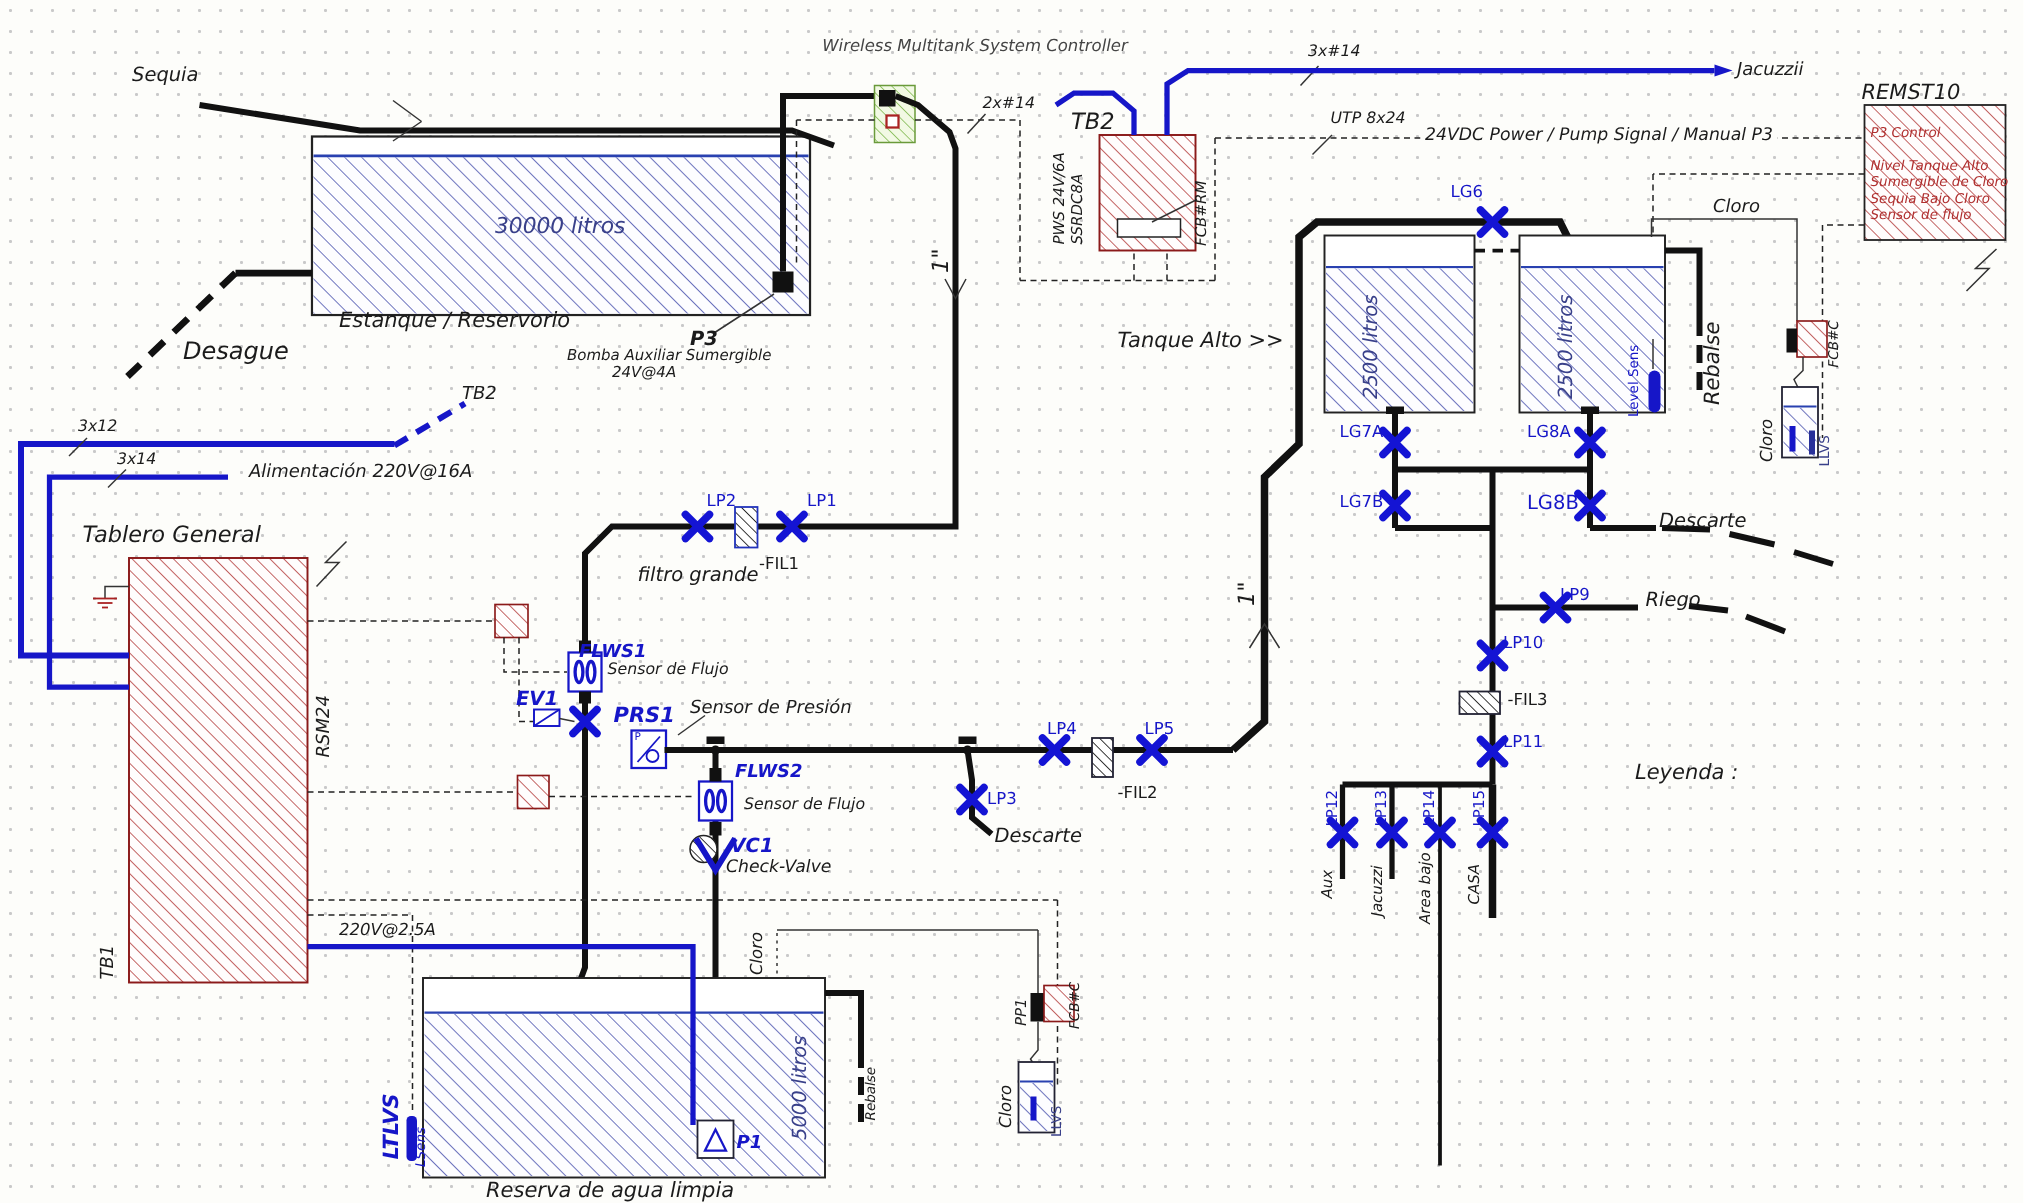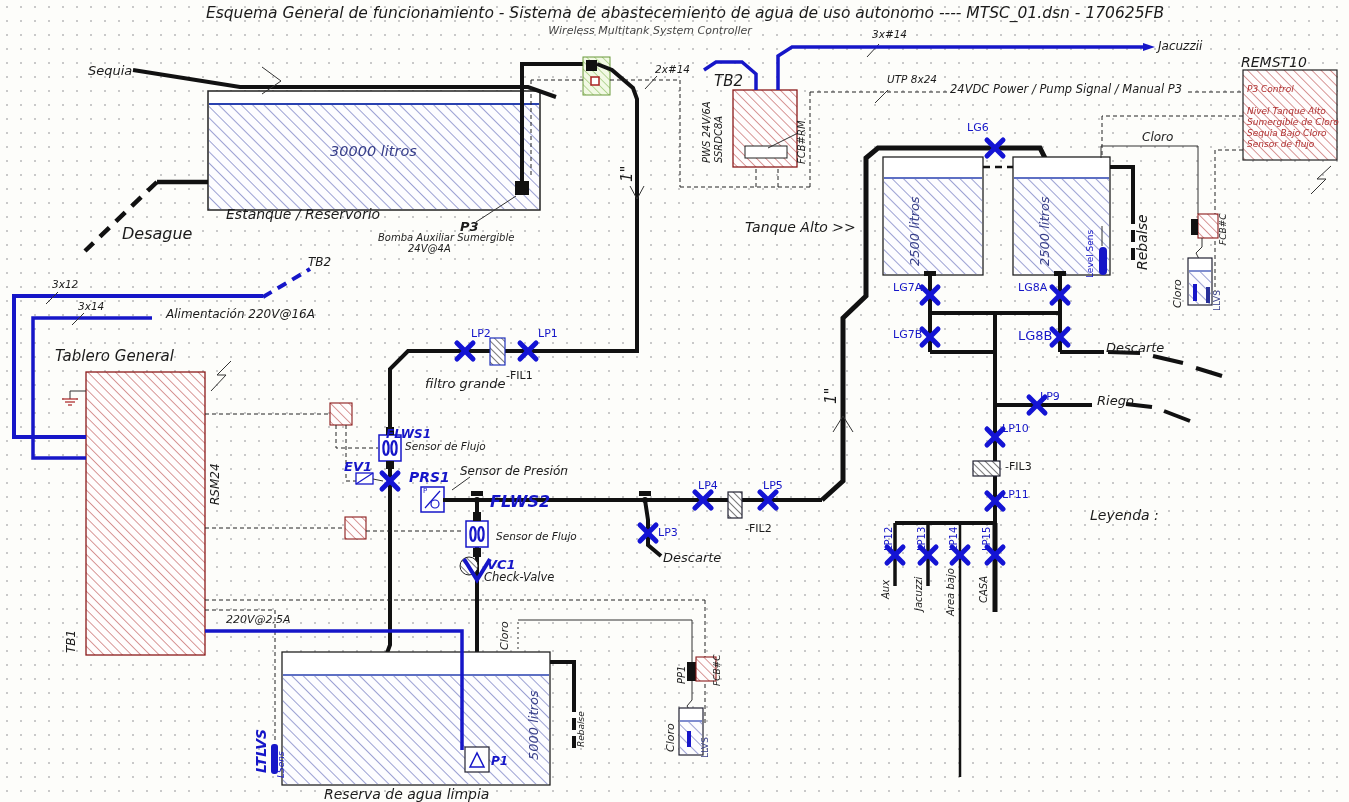--- a/index.html
+++ b/index.html
@@ -244,24 +244,23 @@
   <use href="#vxg" class="vx" transform="translate(1060,337)"></use>
   <use href="#vxg" class="vx" transform="translate(1037,405)"></use>
   <use href="#vxg" class="vx" transform="translate(995,437)"></use>
   <use href="#vxg" class="vx" transform="translate(995,501)"></use>
   <use href="#vxg" class="vx" transform="translate(895,555)"></use>
   <use href="#vxg" class="vx" transform="translate(928,555)"></use>
   <use href="#vxg" class="vx" transform="translate(960,555)"></use>
   <use href="#vxg" class="vx" transform="translate(995,555)"></use>
 </svg>
 
-<div class="L ctr" style="left:140px;top:5px;width:1090px;font-size:15.5px">Esquema General de funcionamiento - Sistema de abastecemiento de agua de uso autonomo ----   MTSC_01.dsn - 170625FB</div>
 <div class="L ctr" style="left:500px;top:25px;width:300px;font-size:11px;color:#444">Wireless Multitank System Controller</div>
 
-<div class="L" style="left:88px;top:64px;font-size:13px">Sequia</div>
+<div class="L" style="left:88px;top:44px;font-size:13px">Sequia</div>
 <div class="L dkb" style="left:330px;top:144px;font-size:14.5px">30000 litros</div>
 <div class="L" style="left:226px;top:207px;font-size:14px">Estanque / Reservorio</div>
 <div class="L" style="left:122px;top:226px;font-size:16px">Desague</div>
 <div class="L b" style="left:460px;top:220px;font-size:13px">P3</div>
 <div class="L" style="left:378px;top:233px;font-size:10px">Bomba Auxiliar Sumergible</div>
 <div class="L" style="left:408px;top:244px;font-size:10px">24V@4A</div>
 
 <div class="L" style="left:655px;top:64px;font-size:10.5px">2x#14</div>
 <div class="L" style="left:714px;top:74px;font-size:15px">TB2</div>
 <div class="V" style="left:702px;top:163px;font-size:10px">PWS 24V/6A</div>
@@ -322,21 +321,21 @@
 <div class="L blue" style="left:471px;top:328px;font-size:11px;font-style:normal">LP2</div>
 <div class="L blue" style="left:538px;top:328px;font-size:11px;font-style:normal">LP1</div>
 <div class="L" style="left:506px;top:370px;font-size:11px;font-style:normal">-FIL1</div>
 <div class="L" style="left:425px;top:377px;font-size:13px">filtro grande</div>
 <div class="L blue b" style="left:386px;top:428px;font-size:12px">FLWS1</div>
 <div class="L" style="left:405px;top:441px;font-size:10.5px">Sensor de Flujo</div>
 <div class="L blue b" style="left:344px;top:460px;font-size:13px">EV1</div>
 <div class="L blue b" style="left:409px;top:470px;font-size:14px">PRS1</div>
 <div class="L blue" style="left:423px;top:488px;font-size:7px;font-style:normal">P</div>
 <div class="L" style="left:460px;top:465px;font-size:12px">Sensor de Presión</div>
-<div class="L blue b" style="left:490px;top:494px;font-size:16px">FLWS2</div>
+<div class="L blue b" style="left:490px;top:508px;font-size:12px">FLWS2</div>
 <div class="L" style="left:496px;top:531px;font-size:10.5px">Sensor de Flujo</div>
 <div class="L blue b" style="left:487px;top:558px;font-size:13px">VC1</div>
 <div class="L" style="left:484px;top:571px;font-size:11.5px">Check-Valve</div>
 <div class="L blue" style="left:658px;top:527px;font-size:11px;font-style:normal">LP3</div>
 <div class="L" style="left:663px;top:551px;font-size:13px">Descarte</div>
 <div class="L blue" style="left:698px;top:480px;font-size:11px;font-style:normal">LP4</div>
 <div class="L blue" style="left:763px;top:480px;font-size:11px;font-style:normal">LP5</div>
 <div class="L" style="left:745px;top:523px;font-size:11px;font-style:normal">-FIL2</div>
 
 <div class="V" style="left:620px;top:182px;font-size:15px">1"</div>

